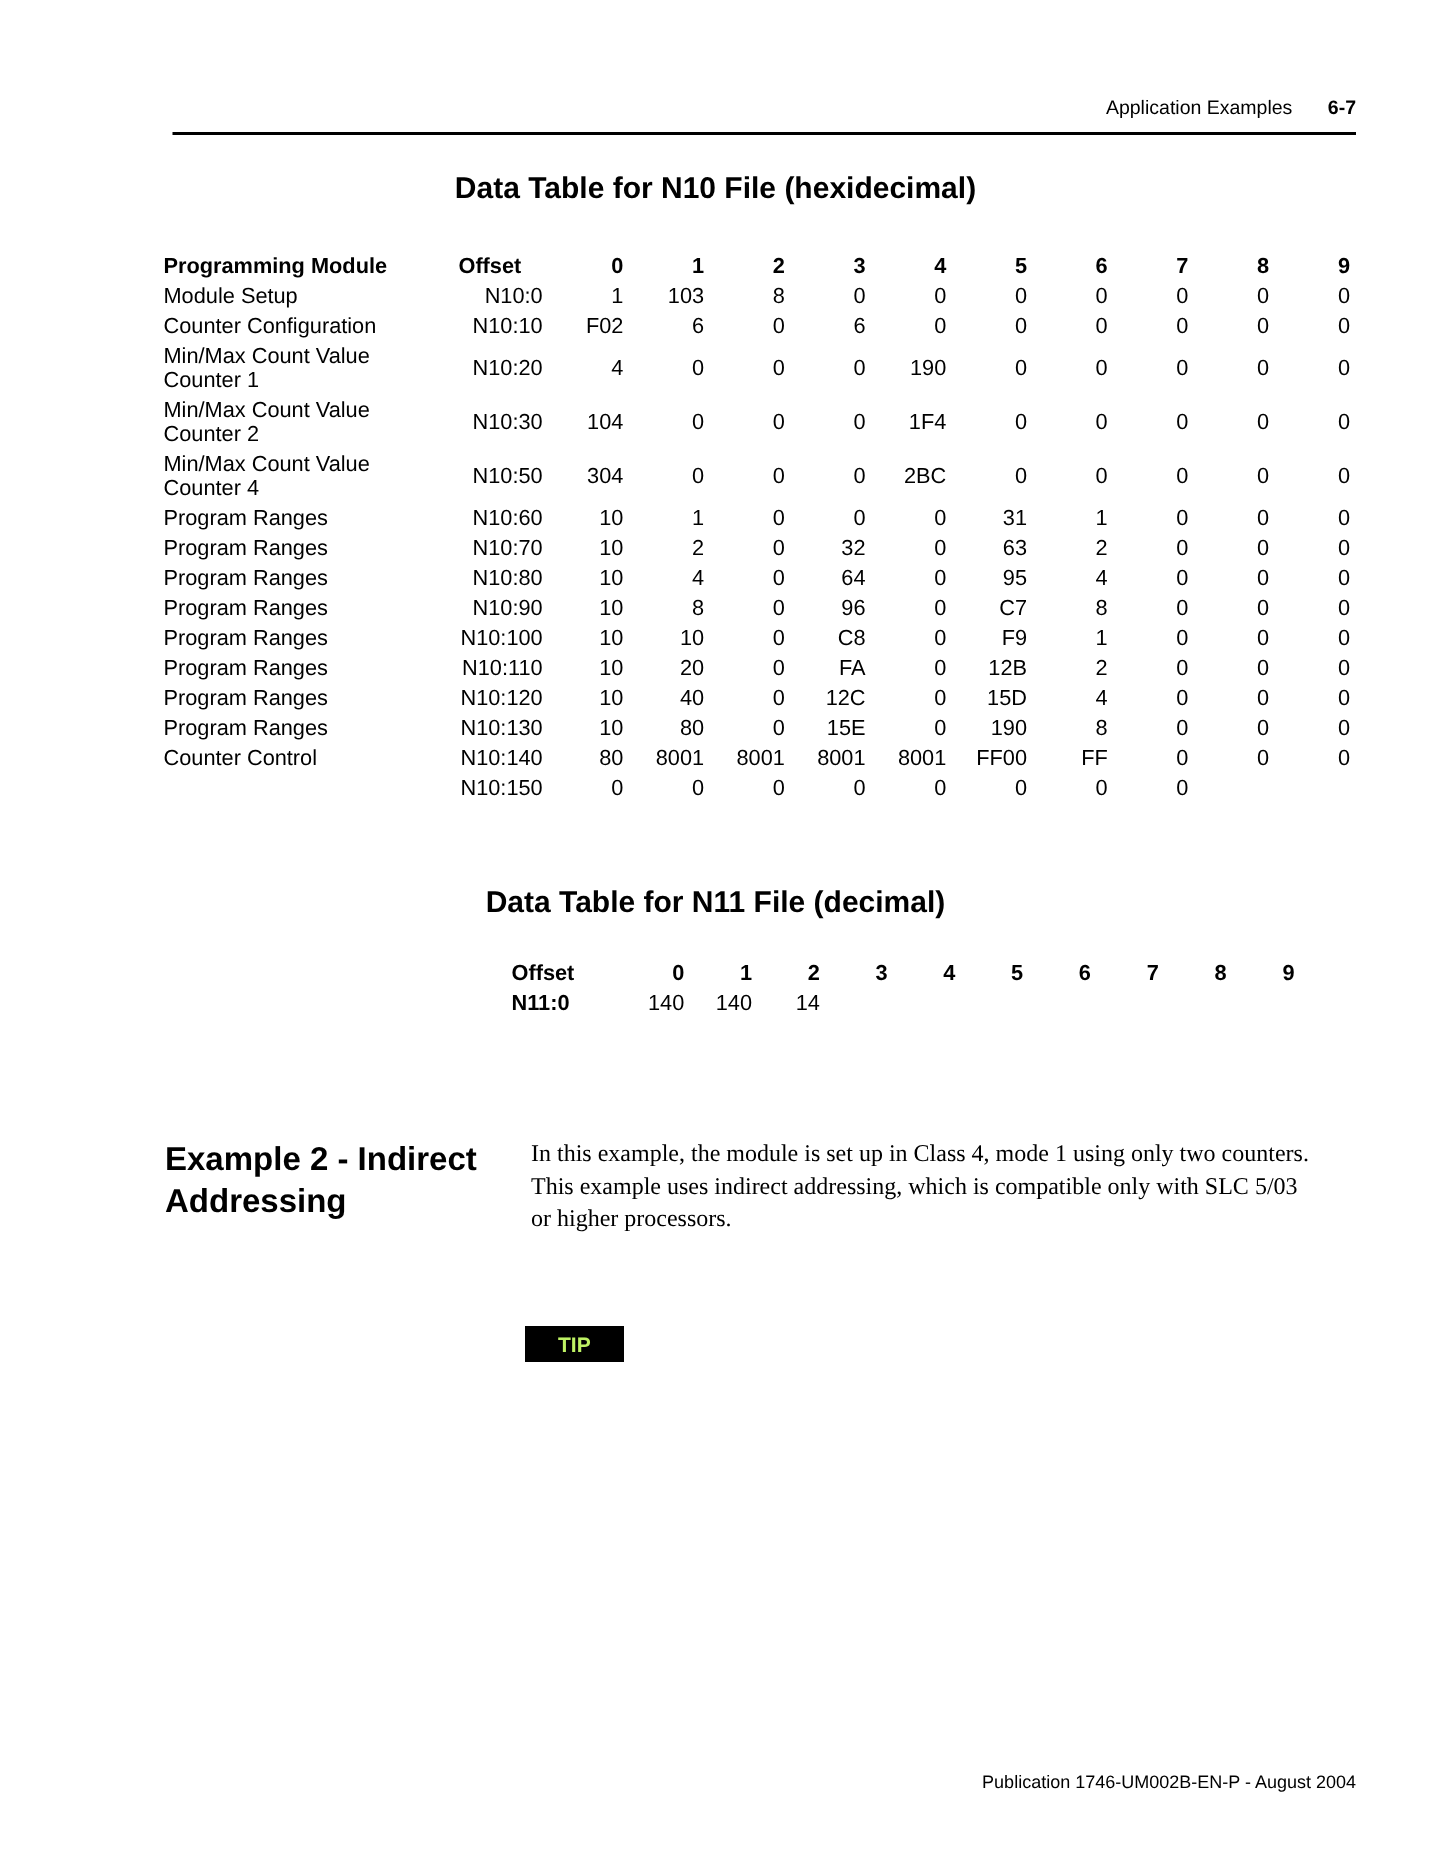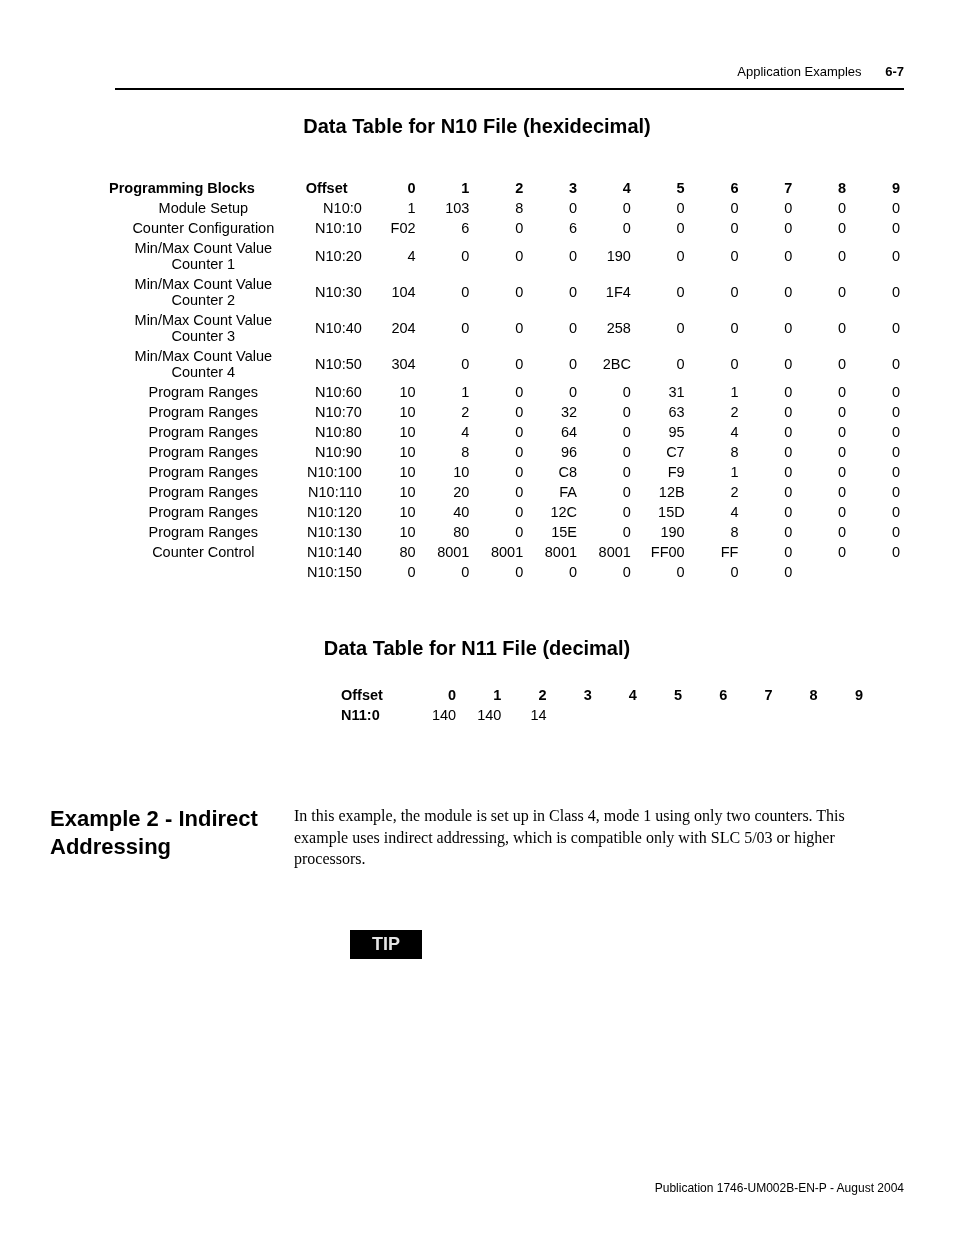--- a/index.html
+++ b/index.html
@@ -38,41 +38,41 @@
     font-weight: bold;
     font-size: 20px;
     text-align: center;
     margin-top: 0;
     margin-bottom: 0;
   }
   .table-wrap {
     margin-left: 55px;
     margin-right: 0;
   }
-  .t1-title { margin-top: 55px; margin-bottom: 40px; }
+  .t1-title { margin-top: 55px; margin-bottom: 30px; }
   .data-table {
     border-collapse: collapse;
     font-size: 14.5px;
     font-family: Arial, Helvetica, sans-serif;
     width: 100%;
     table-layout: fixed;
   }
   .data-table th {
     font-weight: bold;
     text-align: right;
     padding: 2px 4px;
     font-family: Arial, Helvetica, sans-serif;
   }
   .data-table td {
     text-align: right;
     padding: 2px 4px;
     font-family: Arial, Helvetica, sans-serif;
   }
   .data-table .label-col {
-    text-align: center;
+    text-align: left;
     width: 190px;
   }
   .data-table .offset-col {
     text-align: right;
     width: 62px;
   }
   .data-table th.label-col, .data-table th.offset-col {
     text-align: left;
   }
   .t2-title { margin-top: 55px; margin-bottom: 25px; }
@@ -102,41 +102,42 @@
     display: flex;
     align-items: flex-start;
   }
   .example-heading {
     width: 230px;
     flex-shrink: 0;
     font-weight: bold;
     font-size: 22px;
     line-height: 1.25;
     font-family: Arial, Helvetica, sans-serif;
+    margin-left: 60px;
   }
   .example-body {
     flex: 1;
     font-family: Georgia, 'Times New Roman', serif;
     font-size: 16px;
     line-height: 1.35;
     padding-right: 30px;
     margin-left: 14px;
   }
   .tip-block {
     margin-top: 60px;
     margin-left: 300px;
     display: flex;
     align-items: flex-start;
   }
   .tip-badge {
     background: #000;
-    color: #e5e5e5;
-    font-weight: bold;
-    font-family: Arial, Helvetica, sans-serif;
-    font-size: 18px;
+    color: #bef264;
+    font-weight: bold;
+    font-family: Arial, Helvetica, sans-serif;
+    font-size: 14px;
     padding: 4px 22px;
     margin-right: 28px;
     flex-shrink: 0;
   }
   .tip-text {
     font-family: Georgia, 'Times New Roman', serif;
     font-size: 16px;
     line-height: 1.35;
     padding-right: 50px;
   }
@@ -173,21 +174,21 @@
           <col class="num-col">
           <col class="num-col">
         <col class="num-col">
           <col class="num-col">
           <col class="num-col">
           <col class="num-col">
           <col class="num-col">
       </colgroup>
       <thead>
           <tr id="t1-head">
-            <th class="label-col">Programming Blocks</th>
+            <th class="label-col">Programming Module</th>
             <th class="offset-col">Offset</th>
             <th>0</th>
             <th>1</th>
             <th>2</th>
             <th>3</th>
             <th>4</th>
             <th>5</th>
             <th>6</th>
             <th>7</th>
             <th>8</th>
@@ -238,34 +239,20 @@
             <td>0</td>
           </tr>
           <tr>
             <td class="label-col">Min/Max Count Value Counter 2</td>
             <td class="offset-col">N10:30</td>
             <td>104</td>
             <td>0</td>
             <td>0</td>
             <td>0</td>
             <td>1F4</td>
-            <td>0</td>
-            <td>0</td>
-            <td>0</td>
-            <td>0</td>
-            <td>0</td>
-          </tr>
-          <tr>
-            <td class="label-col">Min/Max Count Value Counter 3</td>
-            <td class="offset-col">N10:40</td>
-            <td>204</td>
-            <td>0</td>
-            <td>0</td>
-            <td>0</td>
-            <td>258</td>
             <td>0</td>
             <td>0</td>
             <td>0</td>
             <td>0</td>
             <td>0</td>
           </tr>
           <tr>
             <td class="label-col">Min/Max Count Value Counter 4</td>
             <td class="offset-col">N10:50</td>
             <td>304</td>

